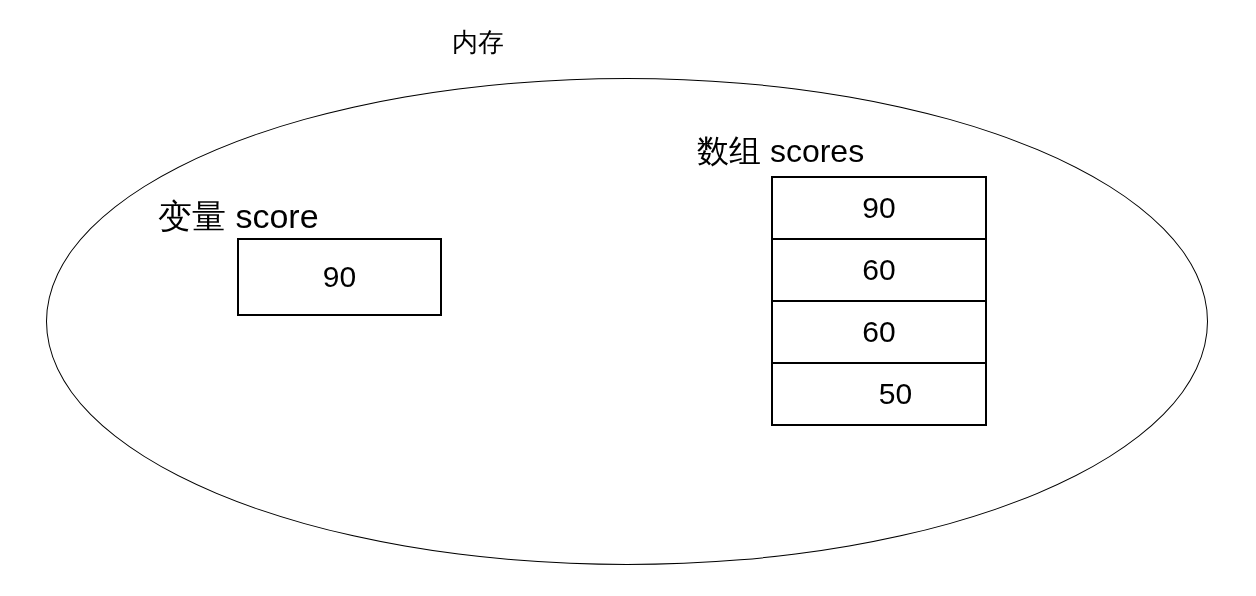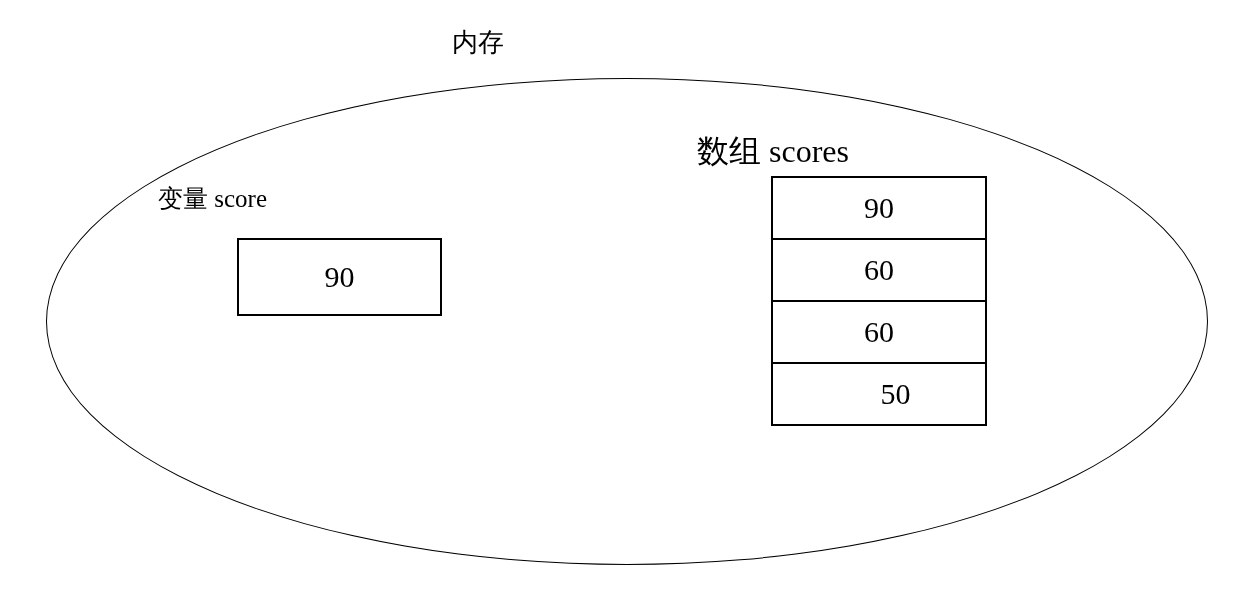--- a/index.html
+++ b/index.html
@@ -5,21 +5,21 @@
   html, body {
     margin: 0;
     padding: 0;
     background: #ffffff;
   }
   .canvas {
     position: relative;
     width: 1256px;
     height: 596px;
     background: #ffffff;
-    font-family: Liberation Serif, serif;
+    font-family: Liberation Sans, sans-serif;
     color: #000000;
     overflow: hidden;
   }
   .memory-ellipse {
     position: absolute;
     left: 46px;
     top: 78px;
     width: 1162px;
     height: 487px;
     border: 1px solid #000000;
@@ -31,22 +31,22 @@
     position: absolute;
     left: 452px;
     top: 27px;
     font-size: 26px;
     line-height: 1.2;
     white-space: nowrap;
   }
   .var-label {
     position: absolute;
     left: 158px;
-    top: 184px;
-    font-size: 25px;
+    top: 196px;
+    font-size: 34px;
     line-height: 1.2;
     white-space: nowrap;
   }
   .var-box {
     position: absolute;
     left: 237px;
     top: 238px;
     width: 205px;
     height: 78px;
     border: 2px solid #000000;

